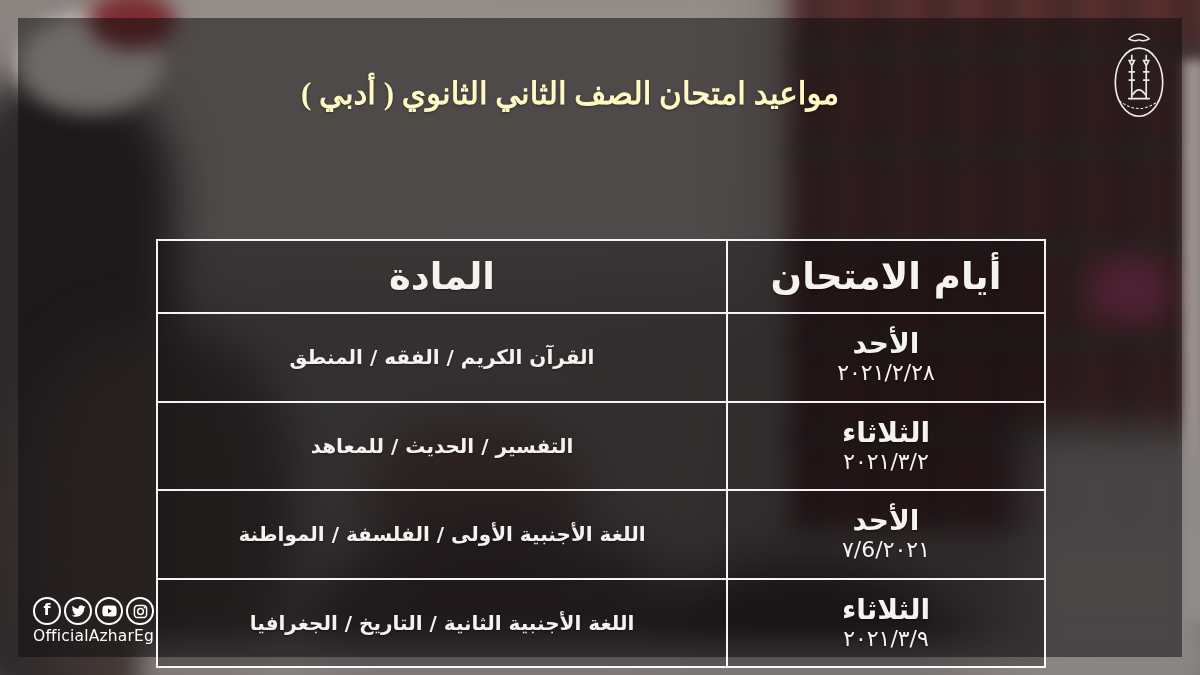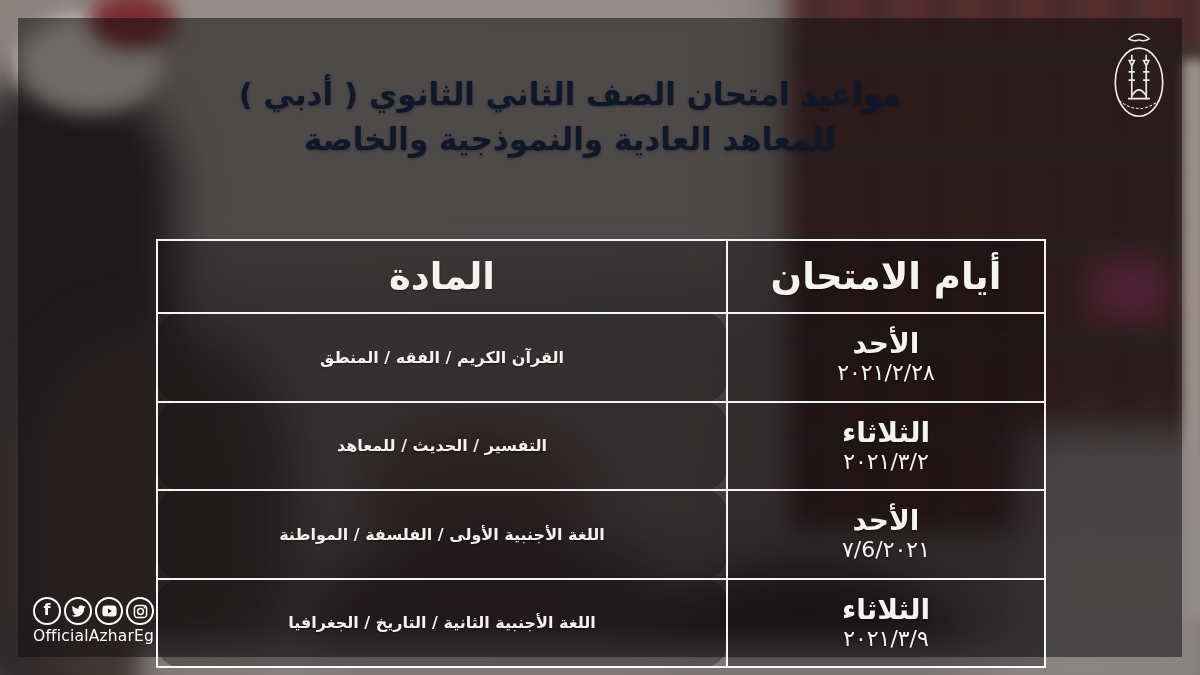--- a/index.html
+++ b/index.html
@@ -46,21 +46,21 @@
   col.c-subj{width:570px;}
   table.sched thead tr{height:64px;}
   table.sched tbody tr:nth-child(1){height:76px;}
   table.sched tbody tr:nth-child(2){height:64px;}
   table.sched tbody tr:nth-child(3){height:64px;}
   table.sched tbody tr:nth-child(4){height:62px;}
   table.sched tbody tr:nth-child(5){height:68px;}
   table.sched th{font-size:37px;font-weight:bold;}
   .day{font-size:28px;font-weight:bold;line-height:1.15;}
   .date{font-size:22px;font-weight:normal;letter-spacing:1px;line-height:1.2;}
-  .subj-cell{font-size:16px;font-weight:bold;white-space:pre-line;line-height:1.2;border-radius:23px;}
+  .subj-cell{font-size:20px;font-weight:bold;white-space:pre-line;line-height:1.2;}
   
   .footer{position:absolute;left:33px;top:597px;color:#fff;}
   .icons{display:flex;gap:3px;align-items:center;}
   .sicon{width:28px;height:28px;border:2.4px solid #fff;border-radius:50%;
          display:flex;align-items:center;justify-content:center;box-sizing:border-box;}
   .sicon svg{display:block;}
   .fb-f{font-size:16px;font-weight:bold;line-height:1;transform:translateY(-1px);}
   .handle{font-size:15.5px;margin-top:2px;letter-spacing:.2px;}
 </style>
 </head>
@@ -92,23 +92,22 @@
     <ellipse cx="32" cy="54" rx="23" ry="33"></ellipse>
     <path d="M25 70 V38 l-2.5 -5 h5 l-2.5 5 M25 33 v-5"></path>
     <path d="M22.5 44 h5 M22.5 52 h5"></path>
     <path d="M39 70 V38 l-2.5 -5 h5 l-2.5 5 M39 33 v-5"></path>
     <path d="M36.5 44 h5 M36.5 52 h5"></path>
     <path d="M26 66 q6 -9 12 0"></path>
     <path d="M22 70 h20"></path>
     <path d="M13 72 q19 15 38 0" stroke-width="1" stroke-dasharray="2 2.5"></path>
   </svg>
 
-  <div class="title" dir="rtl" style="color: #0f172a;">
+  <div class="title" dir="rtl" style="color: #fef9c3; font-family: Liberation Serif, serif;">
     <div>مواعيد امتحان الصف الثاني الثانوي ( أدبي )</div>
-    <div>للمعاهد العادية والنموذجية والخاصة</div>
   </div>
 
   <table class="sched" dir="rtl">
     <colgroup>
         <col class="c-days">
         <col class="c-subj">
       </colgroup>
     <thead>
       <tr>
         <th>أيام الامتحان</th>

